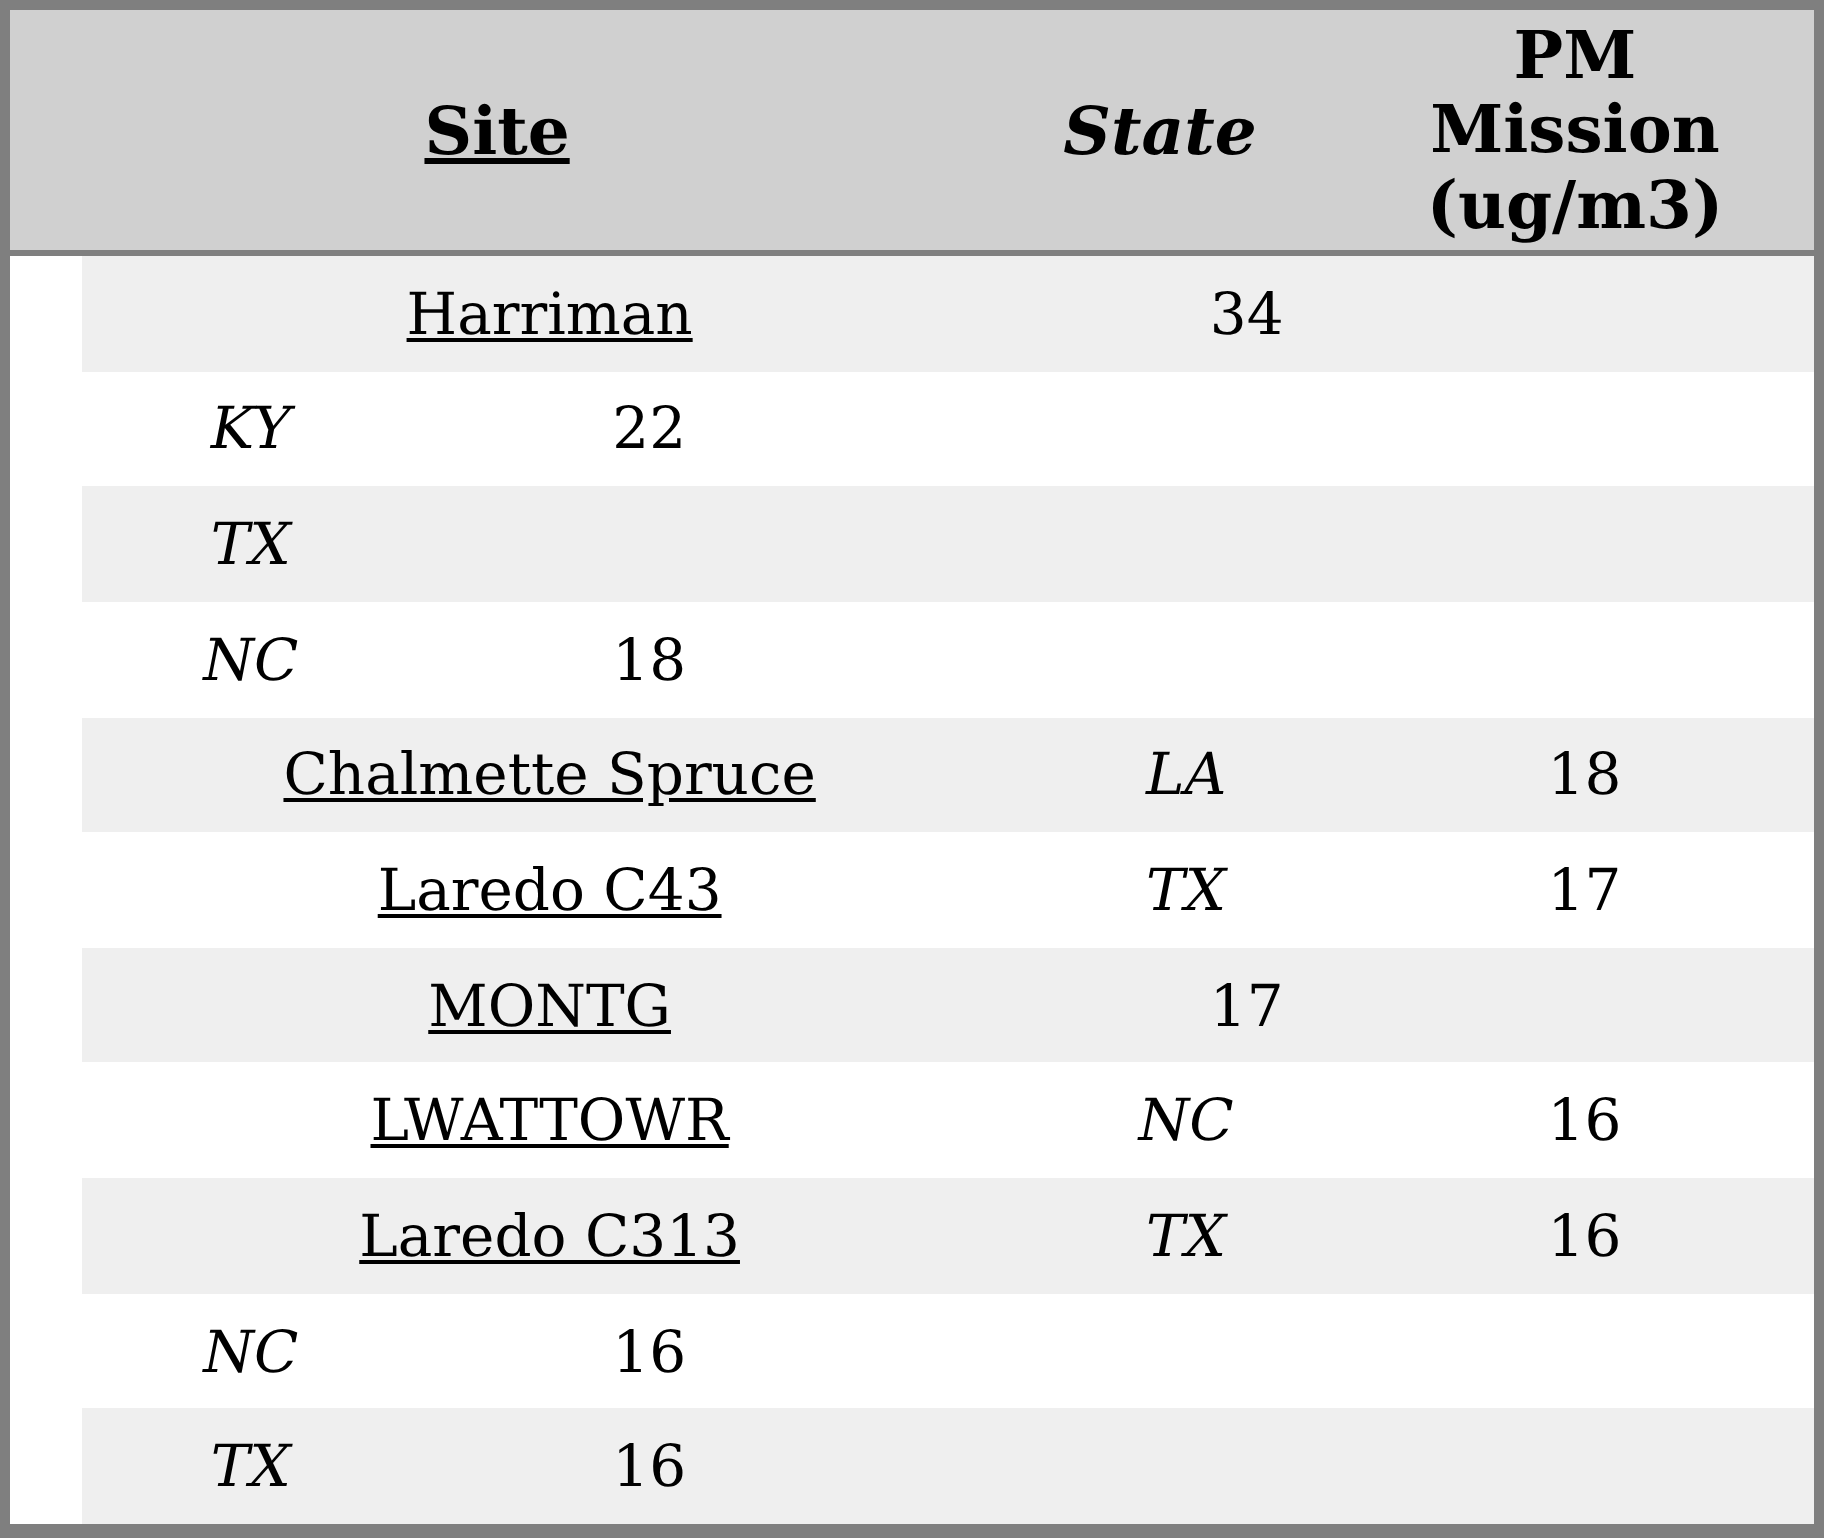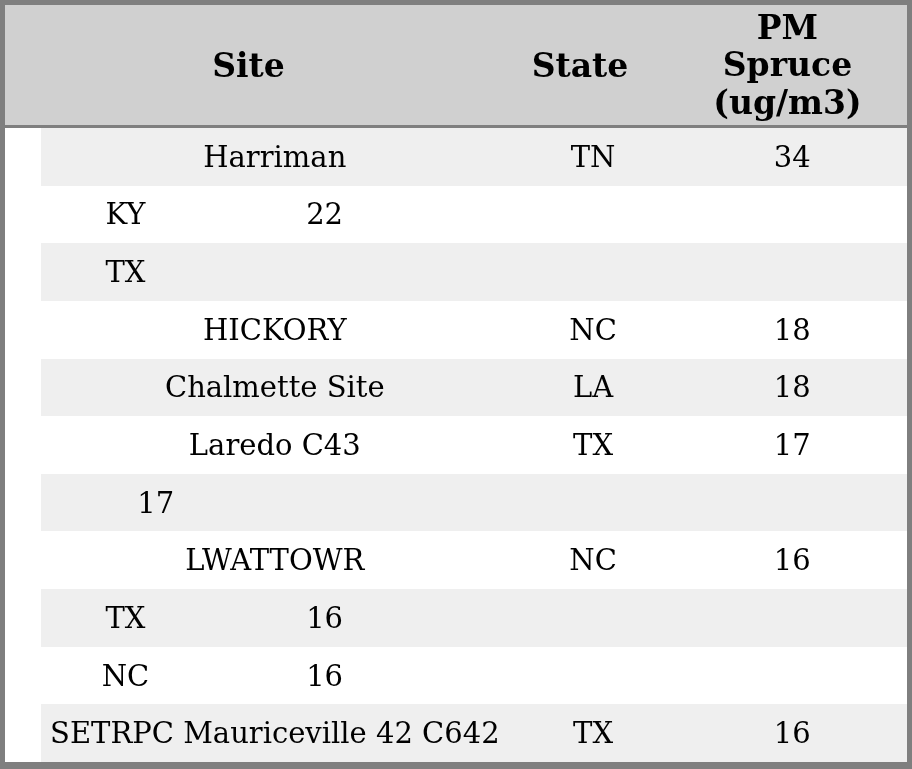--- a/index.html
+++ b/index.html
@@ -44,82 +44,81 @@
     background: var(--row-bg, #ffffff);
   }
   .row:nth-child(odd) {
     background: var(--row-alt-bg, #efefef);
   }
   .cell {
     text-align: center;
     box-sizing: border-box;
     padding: 0 4px;
   }
-  .col-0 { width: 54%; }
-  .col-1 { width: 19.5%; }
+  .col-0 { width: 54%; text-decoration: underline; }
+  .col-1 { width: 19.5%; font-style: italic; }
   .col-2 { width: 26.5%; }
   .hcell.col-2 {
     white-space: pre-line;
     line-height: 1.13;
   }
 </style>
 </head>
 <body>
 
 <div class="tbl">
   <div class="hrow" id="hrow">
       <div class="cell hcell col-0">Site</div>
       <div class="cell hcell col-1">State</div>
       <div class="cell hcell col-2">PM
-Spruce
+Mission
 (ug/m3)</div>
     </div>
   <div class="tbody" id="tbody">
       <div class="row">
         <div class="cell col-0">Harriman</div>
-        <div class="cell col-1">TN</div>
         <div class="cell col-2">34</div>
       </div>
       <div class="row">
         <div class="cell col-1">KY</div>
         <div class="cell col-2">22</div>
       </div>
       <div class="row">
         <div class="cell col-1">TX</div>
       </div>
       <div class="row">
-        <div class="cell col-0">HICKORY</div>
         <div class="cell col-1">NC</div>
         <div class="cell col-2">18</div>
       </div>
       <div class="row">
-        <div class="cell col-0">Chalmette Site</div>
+        <div class="cell col-0">Chalmette Spruce</div>
         <div class="cell col-1">LA</div>
         <div class="cell col-2">18</div>
       </div>
       <div class="row">
         <div class="cell col-0">Laredo C43</div>
         <div class="cell col-1">TX</div>
         <div class="cell col-2">17</div>
       </div>
       <div class="row">
+        <div class="cell col-0">MONTG</div>
         <div class="cell col-2">17</div>
       </div>
       <div class="row">
         <div class="cell col-0">LWATTOWR</div>
         <div class="cell col-1">NC</div>
         <div class="cell col-2">16</div>
       </div>
       <div class="row">
+        <div class="cell col-0">Laredo C313</div>
         <div class="cell col-1">TX</div>
         <div class="cell col-2">16</div>
       </div>
       <div class="row">
         <div class="cell col-1">NC</div>
         <div class="cell col-2">16</div>
       </div>
       <div class="row">
-        <div class="cell col-0">SETRPC Mauriceville 42 C642</div>
         <div class="cell col-1">TX</div>
         <div class="cell col-2">16</div>
       </div>
     </div>
 </div>
 
 </body></html>

